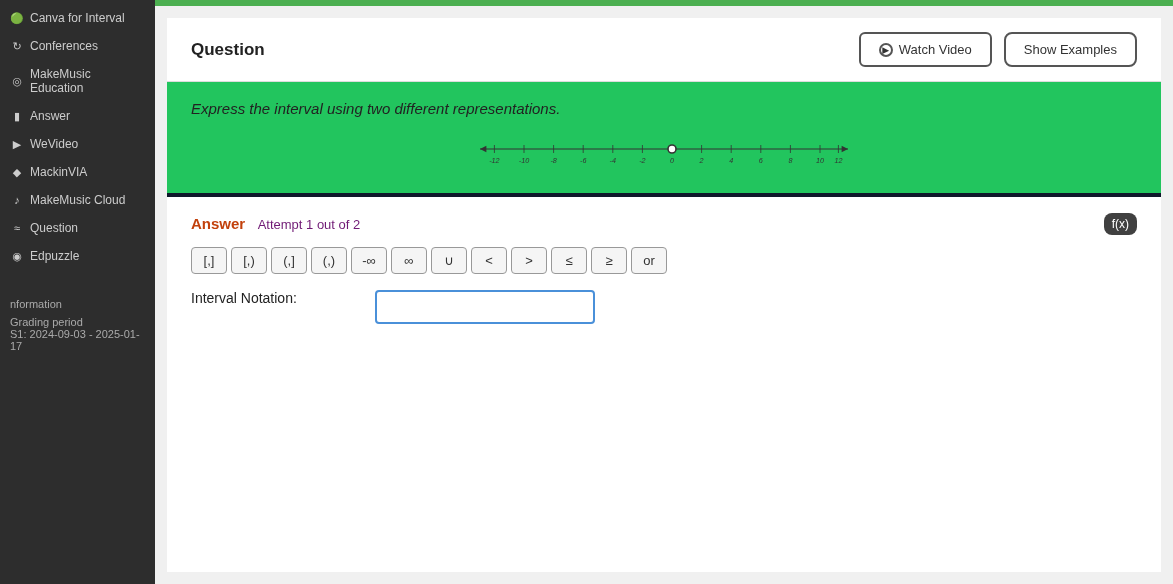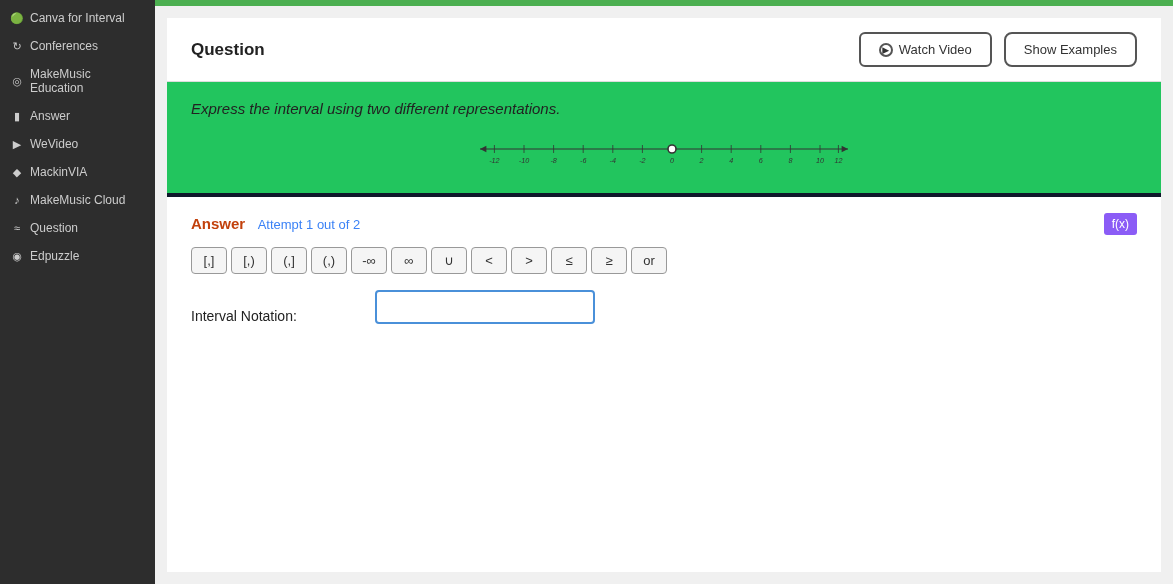--- a/index.html
+++ b/index.html
@@ -157,31 +157,31 @@
       justify-content: space-between;
       margin-bottom: 12px;
     }
     .answer-label {
       font-size: 15px;
       font-weight: bold;
       color: #c2410c;
     }
     .attempt-text {
       font-size: 13px;
-      color: #3b82f6;
+      color: #701a75;
       margin-left: 8px;
       font-weight: normal;
     }
     .answer-mode-btn {
-      background: #8b5cf6;
+      background: #404040;
       color: #fff;
       border: none;
       padding: 4px 8px;
       font-size: 12px;
-      border-radius: 3px;
+      border-radius: 8px;
       cursor: pointer;
     }
 
     
     .symbol-buttons {
       display: flex;
       gap: 4px;
       margin-bottom: 16px;
       flex-wrap: wrap;
       align-items: center;
@@ -194,21 +194,21 @@
       cursor: pointer;
       font-size: 13px;
       color: #333;
       min-width: 36px;
       text-align: center;
     }
 
     
     .notation-row {
       display: flex;
-      align-items: flex-end;
+      align-items: flex-start;
       margin-bottom: 14px;
       gap: 24px;
     }
     .notation-label {
       font-size: 14px;
       color: #222;
       min-width: 160px;
     }
     .notation-input {
       border: 2px solid #4a90d9;
@@ -253,20 +253,25 @@
   </div>
   <div class="sidebar-item">
     <span class="si-icon">≈</span>
     <span class="si-label">Question</span>
   </div>
   <div class="sidebar-item">
     <span class="si-icon">◉</span>
     <span class="si-label">Edpuzzle</span>
   </div>
 
+  <div style="margin-top: 20px; padding: 8px 10px; color: #aaa; font-size: 11px;">
+    <div>nformation</div>
+    <div style="margin-top: 6px;">Grading period</div>
+    <div>S1: 2024-09-03 - 2025-01-17</div>
+  </div>
 </div>
 
 <div class="main">
   <div class="top-bar"></div>
 
   <div class="content">
 
     <div class="question-header">
       <span class="question-title">Question</span>
       <div class="header-buttons">

